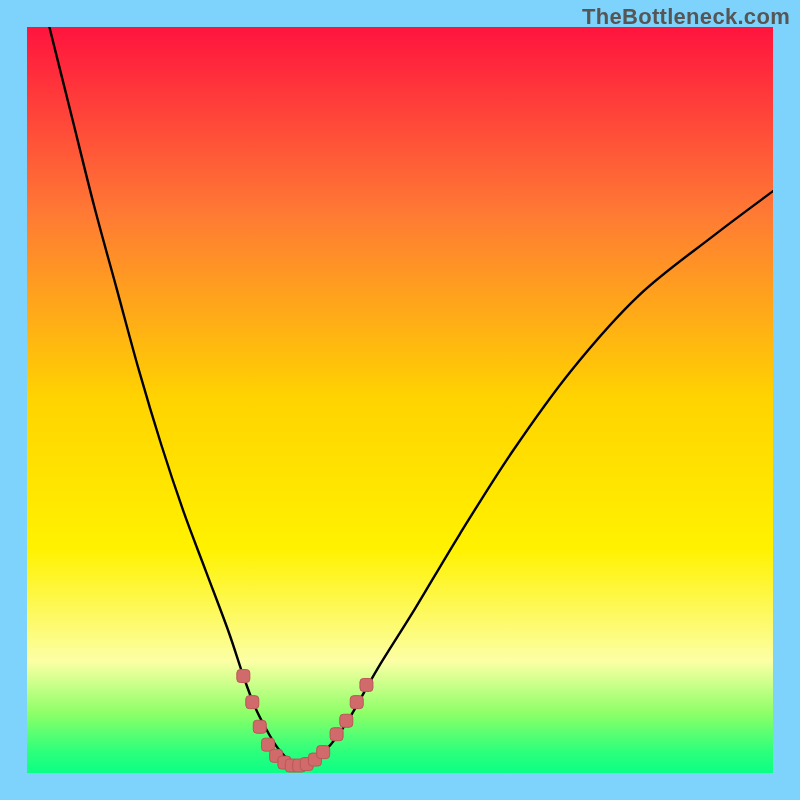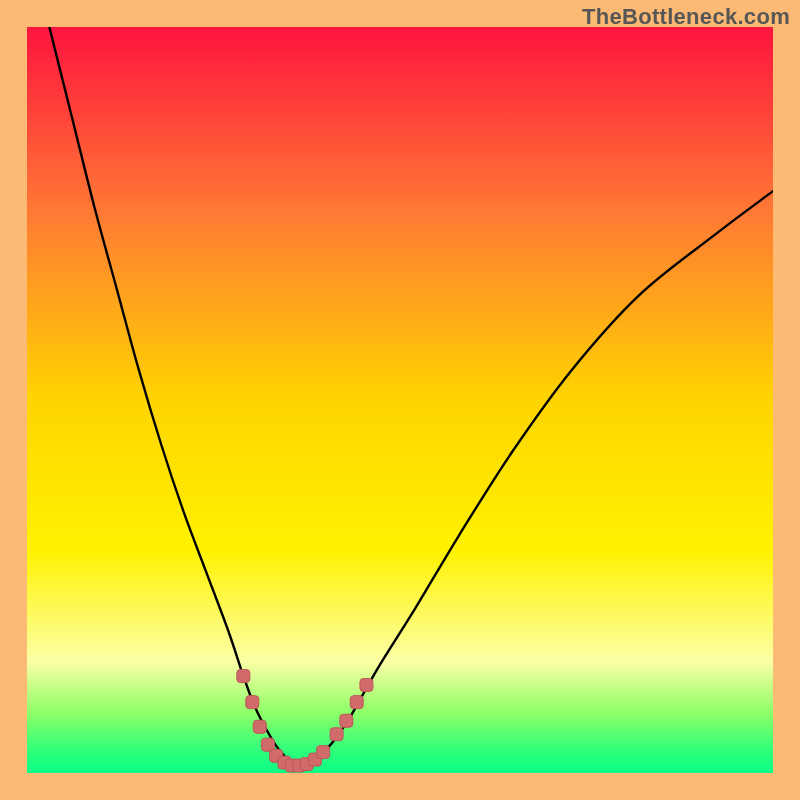--- a/index.html
+++ b/index.html
@@ -9,21 +9,21 @@
     height: 800px;
     background: #000;
     overflow: hidden;
   }
   .frame {
     position: absolute;
     top: 0;
     left: 0;
     width: 800px;
     height: 800px;
-    background: #fdba74;
+    background: #7dd3fc;
   }
   .plot-area {
     position: absolute;
     top: 27px;
     left: 27px;
     width: 746px;
     height: 746px;
     overflow: hidden;
   }
   .gradient-bg {

